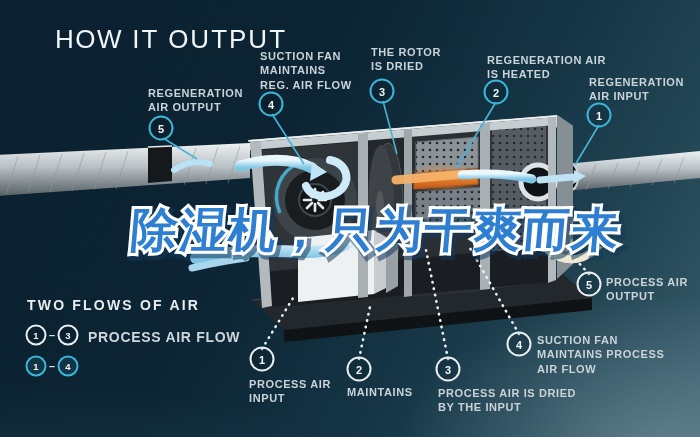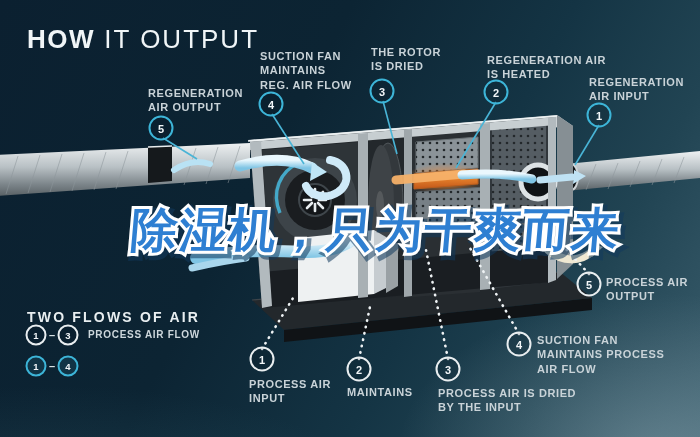--- a/index.html
+++ b/index.html
@@ -9,35 +9,35 @@
     background:
       radial-gradient(420px 260px at 94% 104%, rgba(168,192,201,.38), rgba(168,192,201,0) 62%),
       radial-gradient(520px 200px at 8% 118%, rgba(60,110,125,.30), rgba(60,110,125,0) 65%),
       linear-gradient(118deg,#0b2030 0%,#0c2433 38%,#143444 62%,#214453 80%,#3a5d6c 100%);
   }
   svg{display:block}
   .scene{position:absolute;left:0;top:0;z-index:1;}
   .watermark{position:absolute;left:0;top:193px;z-index:3;pointer-events:none;}
   .title{position:absolute;left:27px;top:24px;z-index:4;margin:0;
     font-size:26px;letter-spacing:2px;color:#f0f5f7;font-weight:300;white-space:nowrap;}
-  .title .bold{font-weight:700;letter-spacing:1.5px;}
+  .title .bold{font-weight:400;letter-spacing:1.5px;margin-left:28px;}
   .co-label{position:absolute;z-index:4;font-weight:700;font-size:11px;line-height:1.3;
     letter-spacing:.6px;color:#c9d3d8;white-space:pre-line;}
   .badge{position:absolute;z-index:4;width:21px;height:21px;border-radius:50%;
     border:2px solid #e9eef0;background:rgba(8,24,34,.18);
     transform:translate(-50%,-50%);display:flex;align-items:center;justify-content:center;
     font-size:11px;font-weight:700;color:#f2f6f8;}
   .badge.cyan{border-color:#3db5d8;}
   .legend-title{position:absolute;z-index:4;left:27px;top:297px;font-size:14px;font-weight:600;
-    letter-spacing:2.2px;color:#e8eef0;margin-top:12px;}
+    letter-spacing:2.2px;color:#e8eef0;}
   .legend-badge{width:17px;height:17px;font-size:9.5px;}
   .legend-badge.cyan{background:rgba(61,181,216,.12);}
   .legend-dash{position:absolute;z-index:4;transform:translate(-50%,-50%);
     color:#dfe7ea;font-weight:700;font-size:11px;}
-  .legend-label{position:absolute;z-index:4;font-weight:700;font-size:10px;
+  .legend-label{position:absolute;z-index:4;font-weight:700;font-size:14px;
     letter-spacing:.7px;color:#cdd7dc;}
 </style>
 </head>
 <body>
 
 <div class="stage">
 
   <svg class="scene" width="700" height="437" viewBox="0 0 700 437">
     <defs>
       <linearGradient id="ductG" x1="0" y1="0" x2="0" y2="1">

